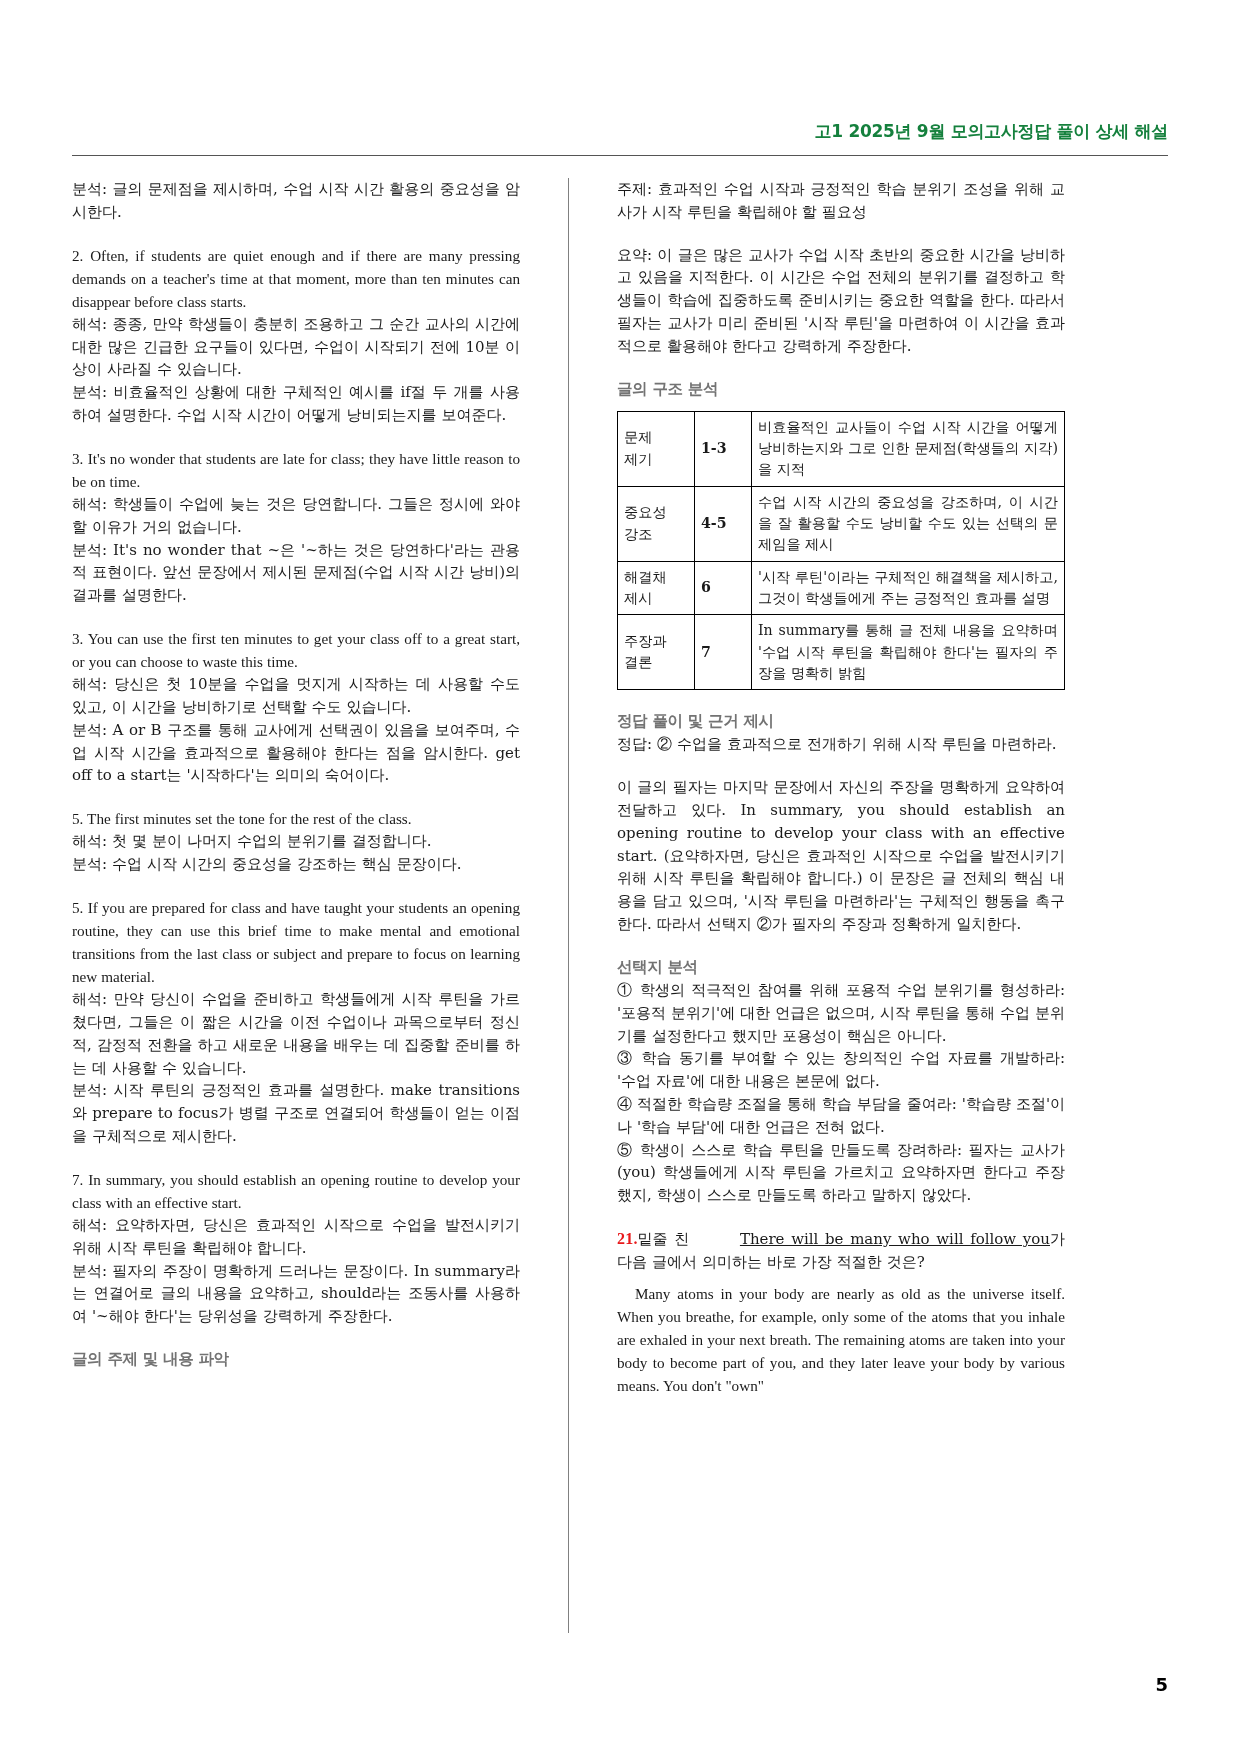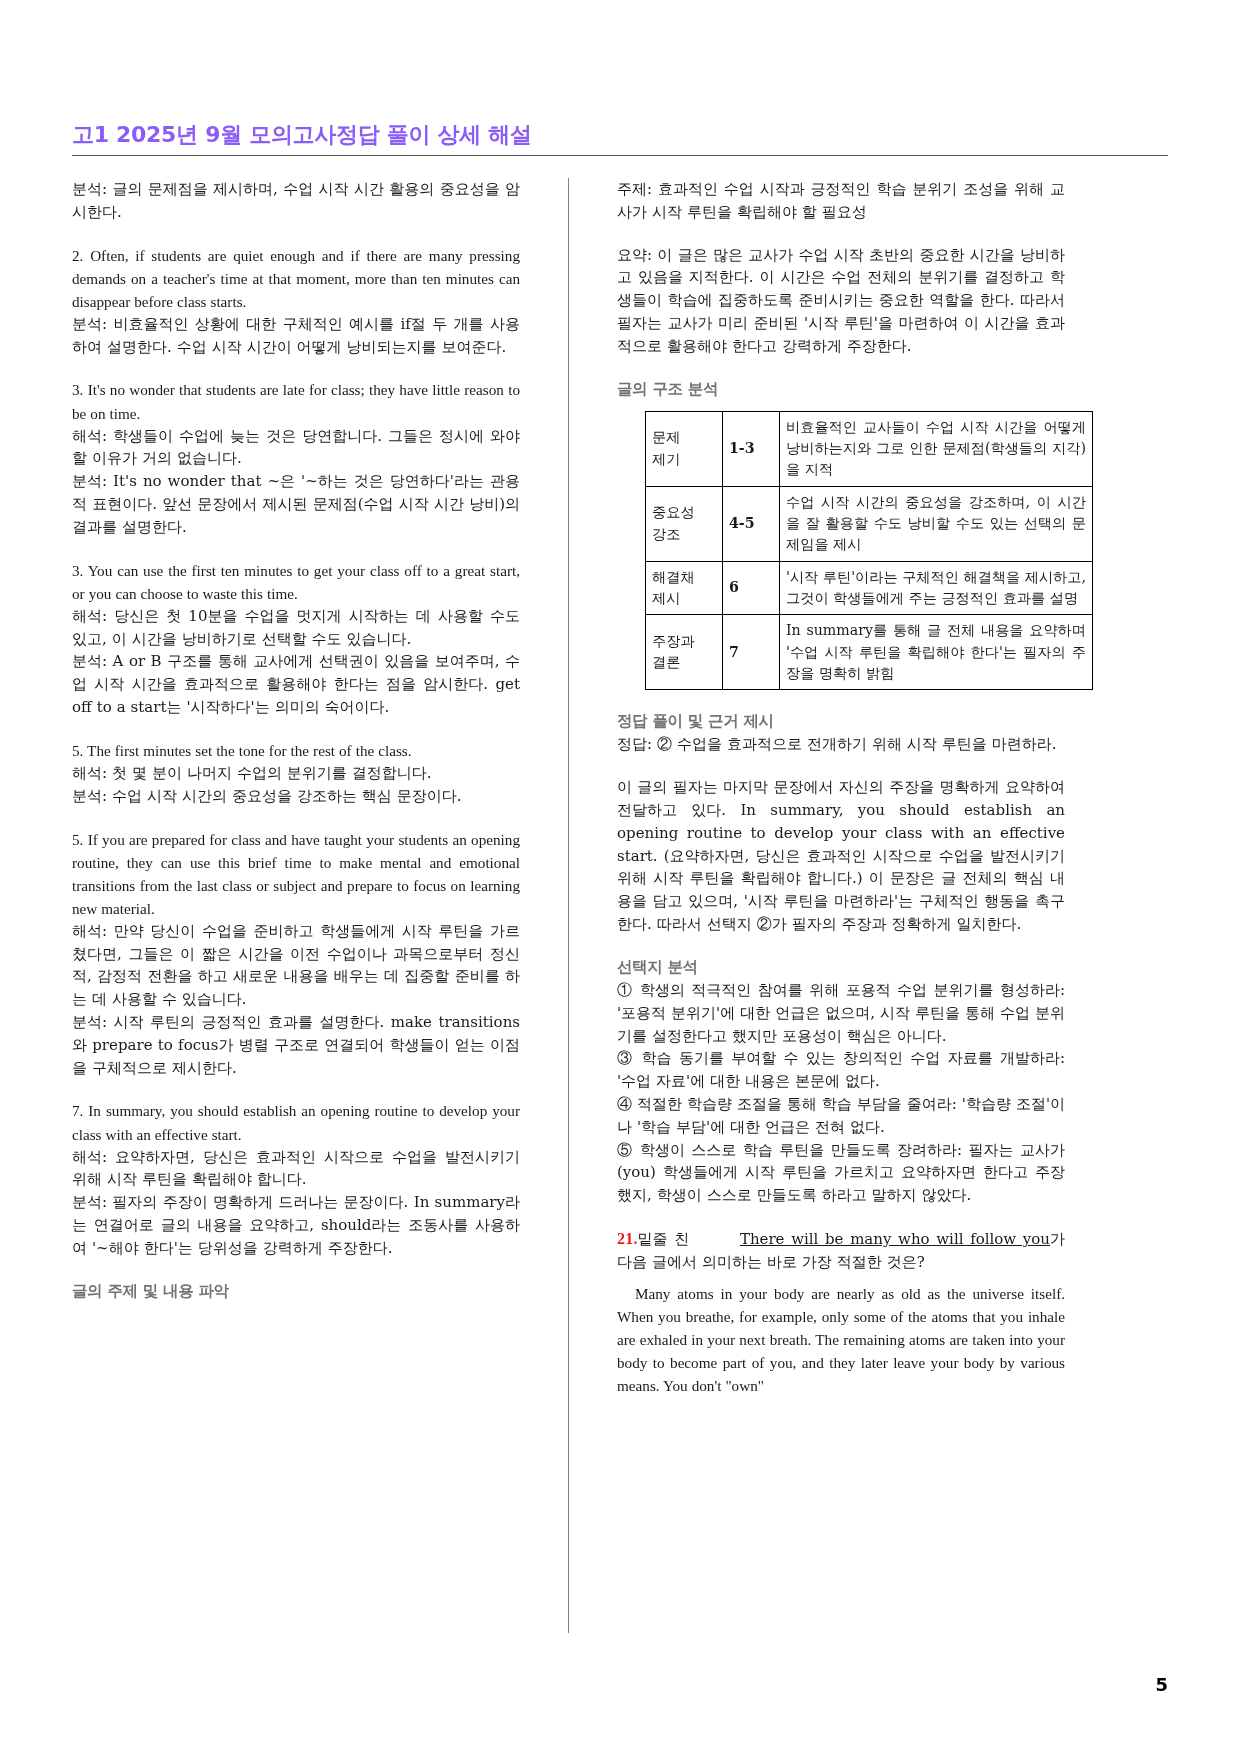--- a/index.html
+++ b/index.html
@@ -19,27 +19,27 @@
     color: #1a1a1a;
   }
 
   
   .header {
     position: absolute;
     left: 72px;
     right: 72px;
     top: 120px;
     display: flex;
-    justify-content: flex-start;
+    justify-content: flex-end;
     align-items: flex-end;
     font-family: "DejaVu Sans", sans-serif;
     font-weight: bold;
-    font-size: 22px;
+    font-size: 17px;
     letter-spacing: -0.3px;
-    color: #8b5cf6;
+    color: #15803d;
   }
   .header-rule {
     position: absolute;
     left: 72px;
     right: 72px;
     top: 155px;
     border-bottom: 1.1px solid #555555;
   }
 
   
@@ -92,21 +92,20 @@
     margin: 0;
     line-height: 1.5;
   }
 
   
   table.struct {
     border-collapse: collapse;
     width: 100%;
     margin-top: 10px;
     table-layout: fixed;
-    margin-left: 28px;
   }
   table.struct td {
     border: 1px solid #000000;
     padding: 5px 6px;
     font-family: "DejaVu Serif", "Liberation Serif", serif;
     font-size: 14.2px;
     line-height: 1.5;
     vertical-align: middle;
     text-align: justify;
   }
@@ -162,20 +161,21 @@
   <div class="header-rule"></div>
 
   <div class="columns">
 
     <div class="col col-left">
 
       <p class="ko">분석: 글의 문제점을 제시하며, 수업 시작 시간 활용의 중요성을 암시한다.</p>
       <div class="gap"></div>
 
       <p>2. Often, if students are quiet enough and if there are many pressing demands on a teacher's time at that moment, more than ten minutes can disappear before class starts.</p>
+      <p class="ko">해석: 종종, 만약 학생들이 충분히 조용하고 그 순간 교사의 시간에 대한 많은 긴급한 요구들이 있다면, 수업이 시작되기 전에 10분 이상이 사라질 수 있습니다.</p>
       <p class="ko">분석: 비효율적인 상황에 대한 구체적인 예시를 if절 두 개를 사용하여 설명한다. 수업 시작 시간이 어떻게 낭비되는지를 보여준다.</p>
       <div class="gap"></div>
 
       <p>3. It's no wonder that students are late for class; they have little reason to be on time.</p>
       <p class="ko">해석: 학생들이 수업에 늦는 것은 당연합니다. 그들은 정시에 와야 할 이유가 거의 없습니다.</p>
       <p class="ko">분석: It's no wonder that ~은 '~하는 것은 당연하다'라는 관용적 표현이다. 앞선 문장에서 제시된 문제점(수업 시작 시간 낭비)의 결과를 설명한다.</p>
       <div class="gap"></div>
 
       <p>3. You can use the first ten minutes to get your class off to a great start, or you can choose to waste this time.</p>
       <p class="ko">해석: 당신은 첫 10분을 수업을 멋지게 시작하는 데 사용할 수도 있고, 이 시간을 낭비하기로 선택할 수도 있습니다.</p>

